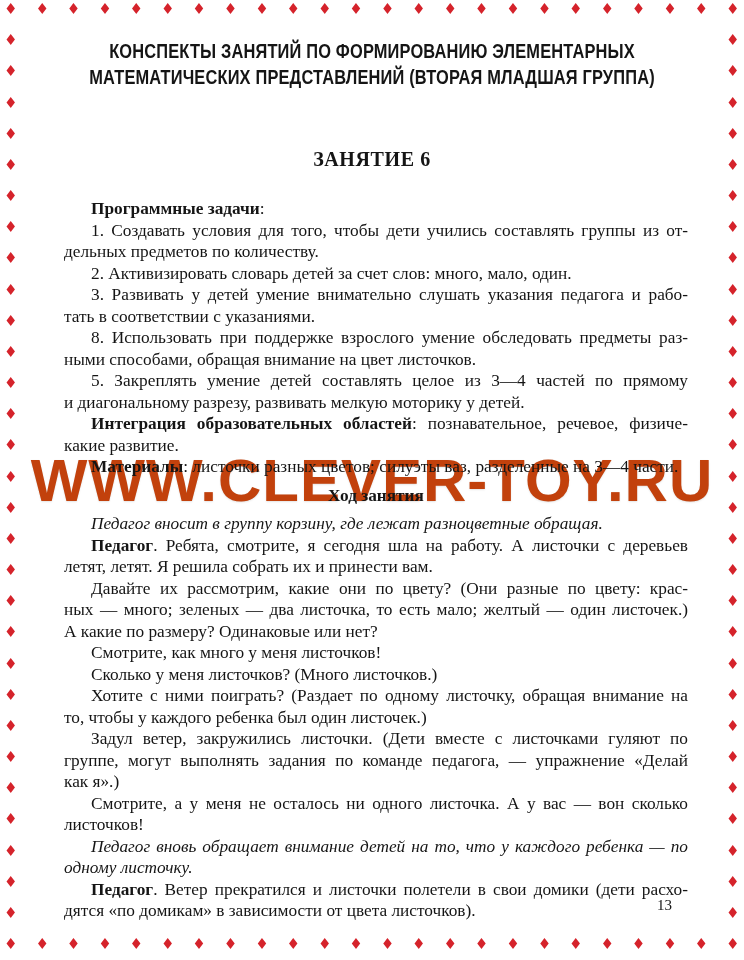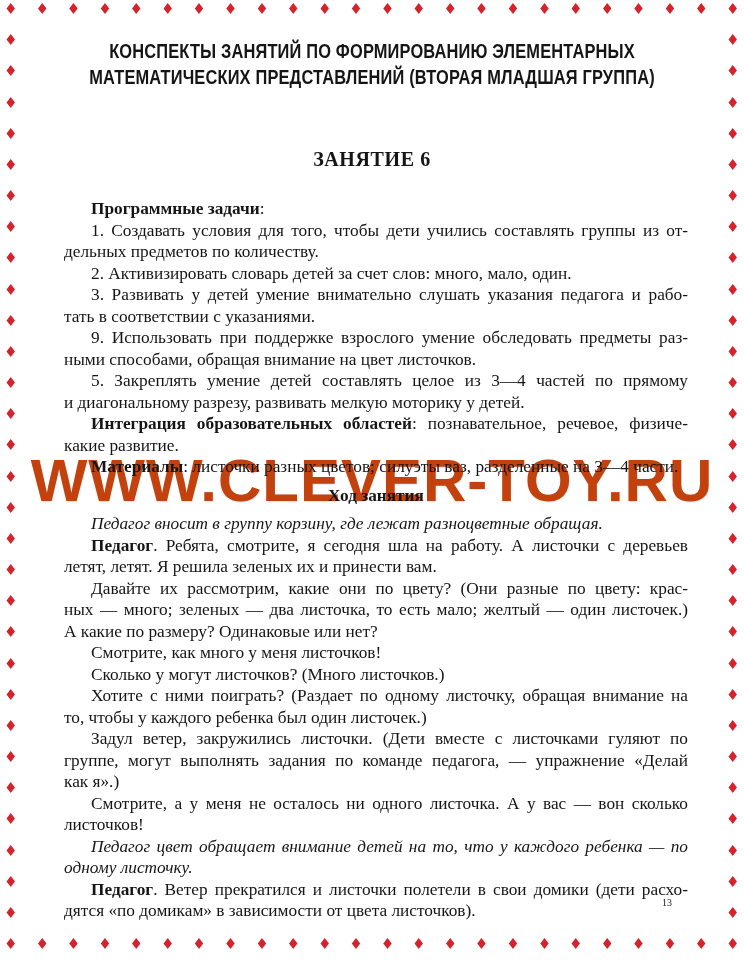--- a/index.html
+++ b/index.html
@@ -73,21 +73,21 @@
   .line.first { text-indent: 27px; }
   .heading-center {
     text-align: center;
     font-weight: bold;
     margin: 7px 0 7px 0;
   }
 
   .page-number {
     position: absolute;
     right: 72px; top: 897px;
-    font-size: 10px;
+    font-size: 15px;
     z-index: 2;
   }
 </style>
 </head>
 <body>
 
 <div class="page">
 
   <div class="border-layer">
       <span class="dm" style="left: 4px; top: 2px; color: rgb(213, 35, 43);">♦</span>
@@ -216,68 +216,68 @@
         <div class="line">дельных предметов по количеству.</div>
       </div>
       <div class="para">
         <div class="line first">2. Активизировать словарь детей за счет слов: много, мало, один.</div>
       </div>
       <div class="para">
         <div class="line first jl">3. Развивать у детей умение внимательно слушать указания педагога и рабо-</div>
         <div class="line">тать в соответствии с указаниями.</div>
       </div>
       <div class="para">
-        <div class="line first jl">9. Использовать при поддержке взрослого умение обследовать предметы раз-</div>
+        <div class="line first jl">8. Использовать при поддержке взрослого умение обследовать предметы раз-</div>
         <div class="line">ными способами, обращая внимание на цвет листочков.</div>
       </div>
       <div class="para">
         <div class="line first jl">5. Закреплять умение детей составлять целое из 3—4 частей по прямому</div>
         <div class="line">и диагональному разрезу, развивать мелкую моторику у детей.</div>
       </div>
       <div class="para">
         <div class="line first jl"><b>Интеграция образовательных областей</b>: познавательное, речевое, физиче-</div>
         <div class="line">какие развитие.</div>
       </div>
       <div class="para">
         <div class="line first"><b>Материалы</b>: листочки разных цветов; силуэты ваз, разделенные на 3—4 части.</div>
       </div>
       <div class="heading-center">Ход занятия</div>
       <div class="para italic">
         <div class="line first">Педагог вносит в группу корзину, где лежат разноцветные обращая.</div>
       </div>
       <div class="para">
         <div class="line first jl"><b>Педагог</b>. Ребята, смотрите, я сегодня шла на работу. А листочки с деревьев</div>
-        <div class="line">летят, летят. Я решила зеленых их и принести вам.</div>
+        <div class="line">летят, летят. Я решила собрать их и принести вам.</div>
       </div>
       <div class="para">
         <div class="line first jl">Давайте их рассмотрим, какие они по цвету? (Они разные по цвету: крас-</div>
         <div class="line jl">ных — много; зеленых — два листочка, то есть мало; желтый — один листочек.)</div>
         <div class="line">А какие по размеру? Одинаковые или нет?</div>
       </div>
       <div class="para">
         <div class="line first">Смотрите, как много у меня листочков!</div>
       </div>
       <div class="para">
-        <div class="line first">Сколько у могут листочков? (Много листочков.)</div>
+        <div class="line first">Сколько у меня листочков? (Много листочков.)</div>
       </div>
       <div class="para">
         <div class="line first jl">Хотите с ними поиграть? (Раздает по одному листочку, обращая внимание на</div>
         <div class="line">то, чтобы у каждого ребенка был один листочек.)</div>
       </div>
       <div class="para">
         <div class="line first jl">Задул ветер, закружились листочки. (Дети вместе с листочками гуляют по</div>
         <div class="line jl">группе, могут выполнять задания по команде педагога, — упражнение «Делай</div>
         <div class="line">как я».)</div>
       </div>
       <div class="para">
         <div class="line first jl">Смотрите, а у меня не осталось ни одного листочка. А у вас — вон сколько</div>
         <div class="line">листочков!</div>
       </div>
       <div class="para italic">
-        <div class="line first jl">Педагог цвет обращает внимание детей на то, что у каждого ребенка — по</div>
+        <div class="line first jl">Педагог вновь обращает внимание детей на то, что у каждого ребенка — по</div>
         <div class="line">одному листочку.</div>
       </div>
       <div class="para">
         <div class="line first jl"><b>Педагог</b>. Ветер прекратился и листочки полетели в свои домики (дети расхо-</div>
         <div class="line">дятся «по домикам» в зависимости от цвета листочков).</div>
       </div>
     </div>
 
   <div class="page-number">13</div>
 

